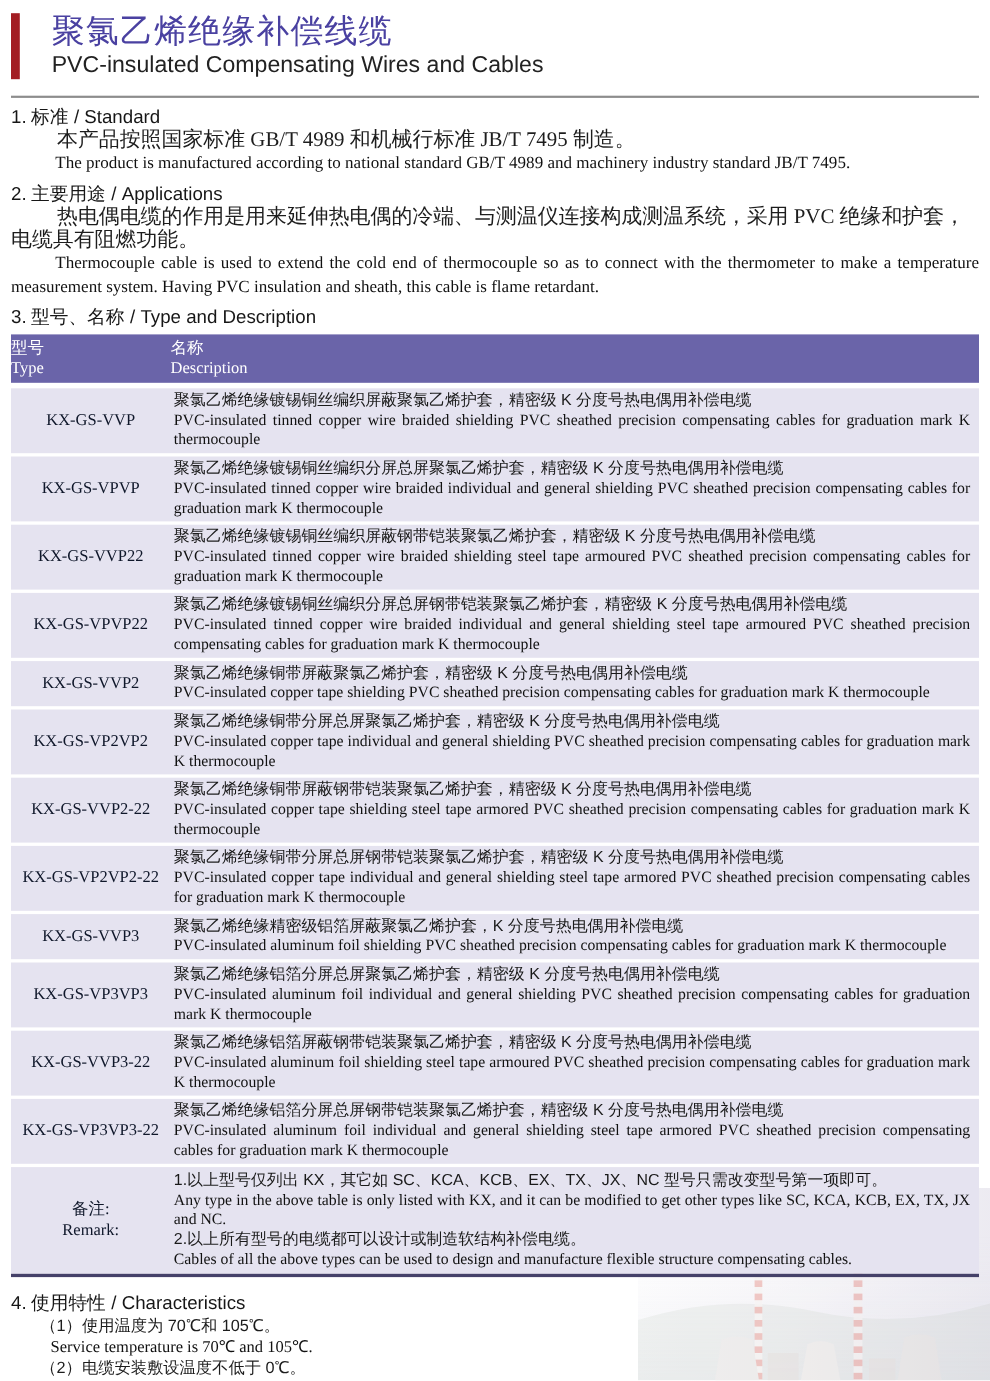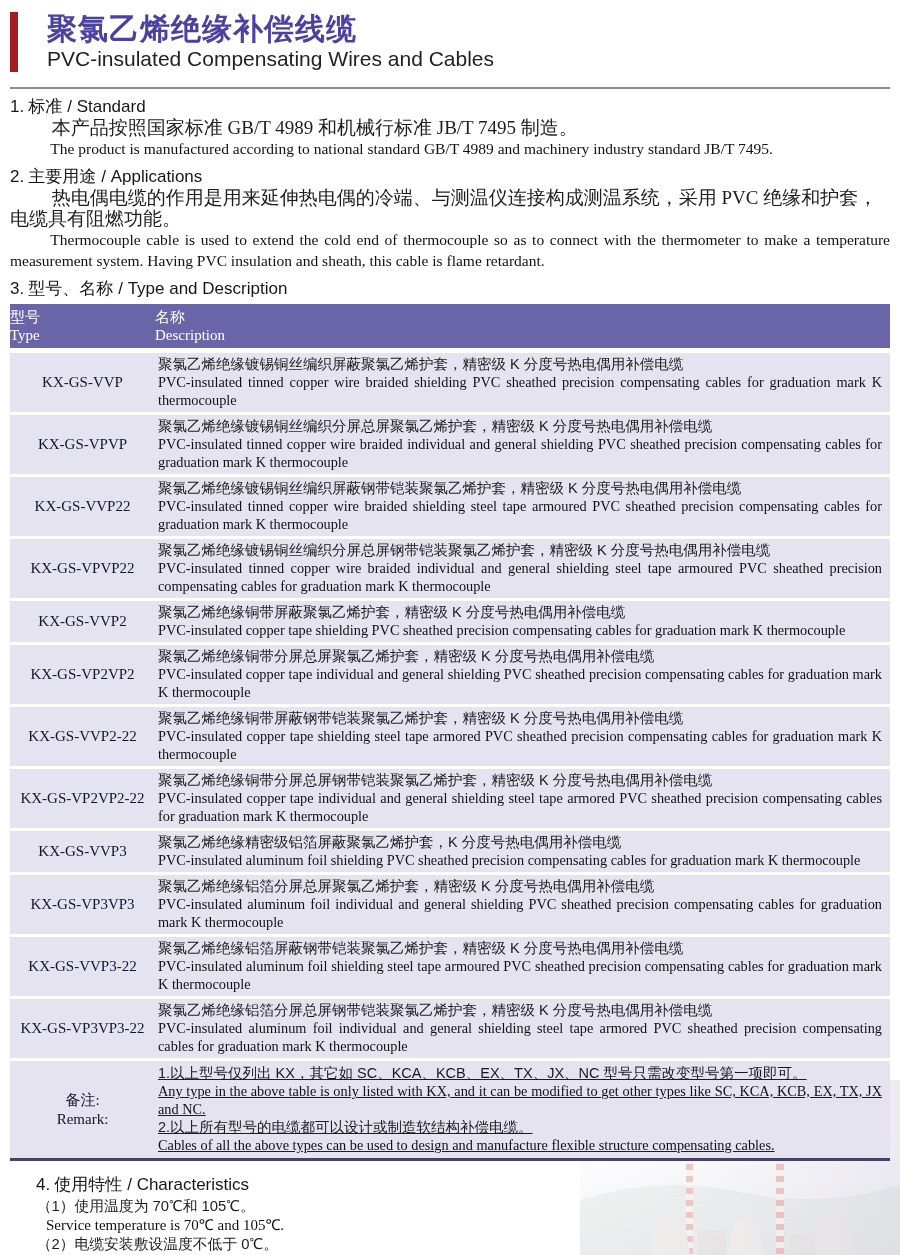--- a/index.html
+++ b/index.html
@@ -9,21 +9,21 @@
     font-family:"Liberation Serif", serif; color:#1d1d1d;
     -webkit-font-smoothing:antialiased;
   }
   .page { position:relative; z-index:1; padding:12px 10px 0 10px; width:900px; height:1255px; }
 
   
   .doc-header { display:flex; align-items:stretch; }
   .red-bar { width:8px; background:#a31d23; margin-right:29px; min-height:56px; }
   .titles { padding-top:1px; }
   .title-zh {
-    font-family:"Liberation Sans", sans-serif; font-weight:bold;
+    font-family:"Liberation Sans", sans-serif; font-weight:normal;
     font-size:30px; line-height:32px; color:#4a41a1; letter-spacing:1px;
   }
   .title-en {
     font-family:"Liberation Sans", sans-serif; font-size:21px; line-height:26px;
     color:#222; margin-top:1px;
   }
   .title-rule { height:2px; background:#8d8d8d; margin-top:15px; }
 
   
   .sec { margin-top:7px; }
@@ -63,34 +63,34 @@
   .t-desc { padding:2px 8px 3px 3px; }
   .t-desc .zh {
     font-family:"Liberation Sans", sans-serif; font-size:14.5px; line-height:18px; color:#1a1a1a;
   }
   .t-desc .en {
     font-family:"Liberation Serif", serif; font-size:14.3px; line-height:18px;
     text-align:justify; color:#111;
   }
   .t-remark { margin-bottom:0; }
   .t-remark .t-type { flex-direction:column; line-height:19px; }
-  .t-remark .t-desc { padding-top:3px; padding-bottom:4px;text-decoration:underline; }
+  .t-remark .t-desc { padding-top:3px; padding-bottom:4px; }
   .t-bottom-rule { height:3px; background:#454169; }
 
   
   .char-line-zh {
     font-family:"Liberation Sans", sans-serif; font-size:14.8px; line-height:19px;
     text-indent:1.8em; color:#1d1d1d;
   }
   .char-line-en {
     font-family:"Liberation Serif", serif; font-size:15px; line-height:19px;
     text-indent:2.4em; text-align:justify; color:#111;
   }
   .sec-char { margin-top:13px; }
-  .sec-char .sec-h { margin-bottom:2px;margin-left:26px; }
+  .sec-char .sec-h { margin-bottom:2px; }
 
   
   .watermark {
     position:absolute; right:0; bottom:0; width:320px; height:175px;
     z-index:0; pointer-events:none;
     background:linear-gradient(to left, rgba(221,218,230,0.55), rgba(235,231,238,0.25) 60%, rgba(255,255,255,0));
   }
   .watermark svg { position:absolute; right:0; bottom:0; opacity:0.38; }
 </style>
 </head>

